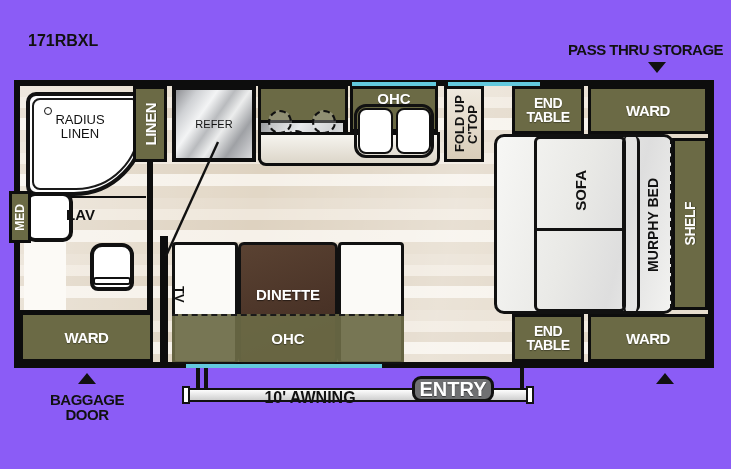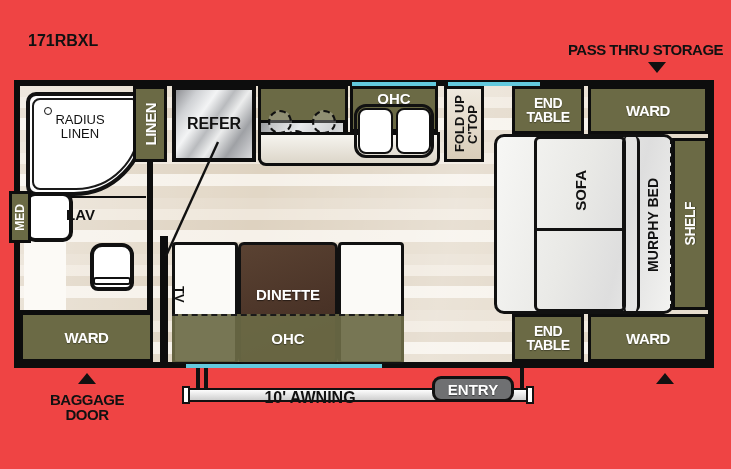--- a/index.html
+++ b/index.html
@@ -1,18 +1,18 @@
 <!DOCTYPE html>
 <html><head>
 <meta charset="utf-8">
 <style>
   html,body{margin:0;padding:0;background:#fff;}
   body{width:731px;height:469px;overflow:hidden;
        font-family:"Liberation Sans",sans-serif;}
-  #root{position:relative;width:731px;height:469px;background:#ef4444;}
+  #root{position:relative;width:731px;height:469px;background:#8b5cf6;}
 
   .lbl{position:absolute;font-weight:bold;color:#111;
        letter-spacing:-0.5px;text-align:center;line-height:1.02;}
 
   
   #model{left:28px;top:33px;font-size:16px;letter-spacing:0px;font-weight:bold;}
 
   
   #ptsTop{left:558px;top:42px;width:175px;font-size:15px;}
   #ptsBot{left:600px;top:390px;width:130px;font-size:15px;}
@@ -86,21 +86,21 @@
   
   #ptrLine{position:absolute;left:160px;top:140px;width:62px;height:120px;}
 
   
   #linen{left:133px;top:86px;width:34px;height:76px;font-size:15px;}
   #refer{position:absolute;left:172px;top:86px;width:84px;height:76px;
     border:4px solid #0d0d0d;box-sizing:border-box;
     background:linear-gradient(125deg,#8f9094 0%,#cfd1d4 18%,#f3f4f5 34%,
       #b9bbbe 48%,#eceded 60%,#9fa1a5 78%,#d9dadc 100%);
     display:flex;align-items:center;justify-content:center;
-    font-size:16px;font-weight:bold;color:#111;}
+    font-size:11px;font-weight:normal;color:#111;}
 
   #microBox{position:absolute;left:258px;top:86px;width:90px;height:48px;
     background:#6b6a45;border:3px solid #0d0d0d;box-sizing:border-box;}
   #microTxt{position:absolute;left:258px;top:92px;width:90px;text-align:center;
     font-size:15px;font-weight:bold;color:#fff;text-shadow:0 1px 1px rgba(0,0,0,.4);}
   #stove{position:absolute;left:258px;top:120px;width:88px;height:40px;
     background:linear-gradient(120deg,#9a9c9f,#e9eaeb 40%,#c6c8ca 70%,#eceded);
     border:3px solid #0d0d0d;box-sizing:border-box;}
   .burner{position:absolute;width:20px;height:20px;border:2.5px dashed #111;
     border-radius:50%;background:rgba(255,255,255,.25);}
@@ -178,21 +178,21 @@
   #awnCapL{position:absolute;left:182px;top:386px;width:8px;height:18px;
     background:#fff;border:2px solid #111;box-sizing:border-box;}
   #awnCapR{position:absolute;left:526px;top:386px;width:8px;height:18px;
     background:#fff;border:2px solid #111;box-sizing:border-box;}
   #awnArmL{position:absolute;left:196px;top:368px;width:4px;height:22px;background:#111;}
   #awnArmL2{position:absolute;left:204px;top:368px;width:4px;height:22px;background:#111;}
   #awnArmR{position:absolute;left:520px;top:368px;width:4px;height:22px;background:#111;}
   #entry{position:absolute;left:412px;top:376px;width:82px;height:26px;
     background:#6f7072;border:3px solid #111;box-sizing:border-box;border-radius:9px;
     display:flex;align-items:center;justify-content:center;
-    color:#fff;font-size:15px;font-weight:bold;text-shadow:0 1px 1px rgba(0,0,0,.5);margin-left:20px;}
+    color:#fff;font-size:20px;font-weight:bold;text-shadow:0 1px 1px rgba(0,0,0,.5);}
 </style>
 </head>
 <body>
 
 <div id="root">
 
   <div class="lbl" id="model">171RBXL</div>
 
   <div class="lbl" id="ptsTop">PASS THRU STORAGE</div>
   <div class="arrow arrow-down" style="left:648px;top:62px;"></div>

